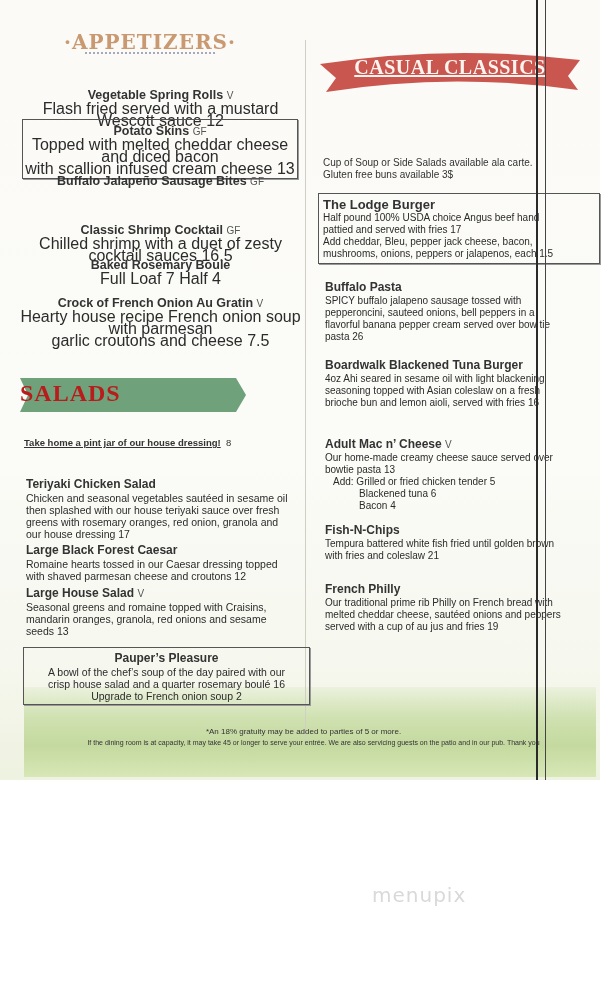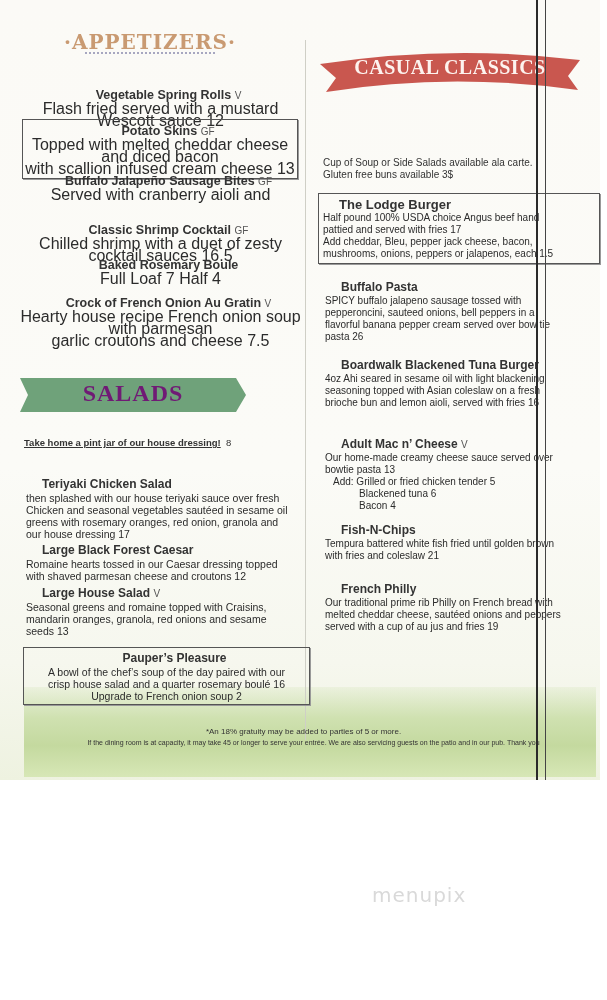--- a/index.html
+++ b/index.html
@@ -29,50 +29,50 @@
   .app-head {
     position: absolute; left: 60px; top: 30px; width: 180px; text-align: center;
     font-family: "DejaVu Serif", "Liberation Serif", serif;
     color: #c99a72; font-size: 20px; letter-spacing: 1px; font-weight: bold;
   }
   .app-head .dots {
     display: block; margin: 0 auto; width: 130px; height: 0;
     border-top: 2px dotted #a7a7c0; margin-top: -2px;
   }
   .center-item { position: absolute; left: 18px; width: 285px; text-align: center; }
-  .item-title { font-weight: bold; font-size: 12.5px; color: #333; line-height: 15px; margin-left: 16px; }
+  .item-title { font-weight: bold; font-size: 12.5px; color: #333; line-height: 15px; }
   .item-desc { font-size: 16px; line-height: 12px; color: #2b2b2b; }
   .tag { font-weight: normal; font-size: 10px; color: #555; }
   .boxed { border: 1px solid #555; box-shadow: 1px 1px 0 #999; }
 
   
   .salads-banner {
     position: absolute; left: 20px; top: 378px; width: 226px; height: 34px;
   }
   .salads-banner svg { position: absolute; left: 0; top: 0; }
   .salads-banner span {
-    position: absolute; left: 0; width: 226px; top: 2px; text-align: center;
+    position: absolute; left: 0; width: 226px; top: 2px; 
     font-family: "Liberation Serif", "DejaVu Serif", serif; font-weight: bold;
-    font-size: 24px; color: #701a75; letter-spacing: 1px;
+    font-size: 24px; color: #b91c1c; letter-spacing: 1px;
   }
   .pint {
     position: absolute; left: 24px; top: 437px; font-size: 9.5px; font-weight: bold; color: #333;
   }
   .pint u { text-decoration: underline; }
   .left-item { position: absolute; left: 26px; width: 280px; }
   .left-item .item-title { font-size: 12px; }
   .left-item .item-desc { font-size: 10.5px; line-height: 12px; }
 
   
   .cc-banner { position: absolute; left: 320px; top: 46px; width: 260px; height: 50px; }
   .cc-banner svg { position: absolute; left: 0; top: 0; }
   .cc-banner span {
     position: absolute; left: 0; width: 260px; top: 10px; text-align: center;
     font-family: "Liberation Serif", "DejaVu Serif", serif; font-weight: bold;
-    font-size: 20px; color: #fdf3ef; letter-spacing: 0.5px;
+    font-size: 20px; color: #fdf3ef; letter-spacing: 0.5px; text-decoration: underline;
   }
   .cc-note { position: absolute; left: 323px; top: 157px; font-size: 10px; line-height: 12px; color: #333; }
   .right-item { position: absolute; left: 325px; width: 265px; }
   .right-item .item-title { font-size: 12px; }
   .right-item .item-desc { font-size: 10px; line-height: 12px; }
   .addon { padding-left: 8px; }
   .addon2 { padding-left: 34px; }
 
   .footnote {
     position: absolute; left: 0; width: 607px; text-align: center; color: #333;
@@ -100,21 +100,20 @@
 </div>
 
 <div class="center-item boxed" style="top:119px; left:22px; width:274px; padding:4px 0 3px;">
   <div class="item-title"><span>Potato Skins</span> <span class="tag">GF</span></div>
   <div class="item-desc">Topped with melted cheddar cheese and diced bacon</div>
   <div class="item-desc">with scallion infused cream cheese  13</div>
 </div>
 
 <div class="center-item" style="top:174px;">
   <div class="item-title"><span>Buffalo Jalapeño Sausage Bites</span> <span class="tag">GF</span></div>
-  <div class="item-desc">Served with cranberry aioli and</div>
 </div>
 
 <div class="center-item" style="top:223px;">
   <div class="item-title"><span>Classic Shrimp Cocktail</span> <span class="tag">GF</span></div>
   <div class="item-desc">Chilled shrimp with a duet of zesty cocktail sauces 16.5</div>
 </div>
 
 <div class="center-item" style="top:258px;">
   <div class="item-title"><span>Baked Rosemary Boule</span></div>
   <div class="item-desc">Full Loaf  7     Half  4</div>
@@ -132,22 +131,22 @@
   </svg>
   <span>SALADS</span>
 </div>
 
 <div class="pint">
   <u>Take home a pint jar of our house dressing!</u>&nbsp; <span style="font-weight:normal">8</span>
 </div>
 
 <div class="left-item" style="top:477px;">
   <div class="item-title">Teriyaki Chicken Salad</div>
+  <div class="item-desc">Chicken and seasonal vegetables sautéed in sesame oil</div>
   <div class="item-desc">then splashed with our house teriyaki sauce over fresh</div>
-  <div class="item-desc">Chicken and seasonal vegetables sautéed in sesame oil</div>
   <div class="item-desc">greens with rosemary oranges, red onion, granola and</div>
   <div class="item-desc">our house dressing   17</div>
 </div>
 
 <div class="left-item" style="top:543px;">
   <div class="item-title">Large Black Forest Caesar</div>
   <div class="item-desc">Romaine hearts tossed in our Caesar dressing topped</div>
   <div class="item-desc">with shaved parmesan cheese and croutons   12</div>
 </div>
 

